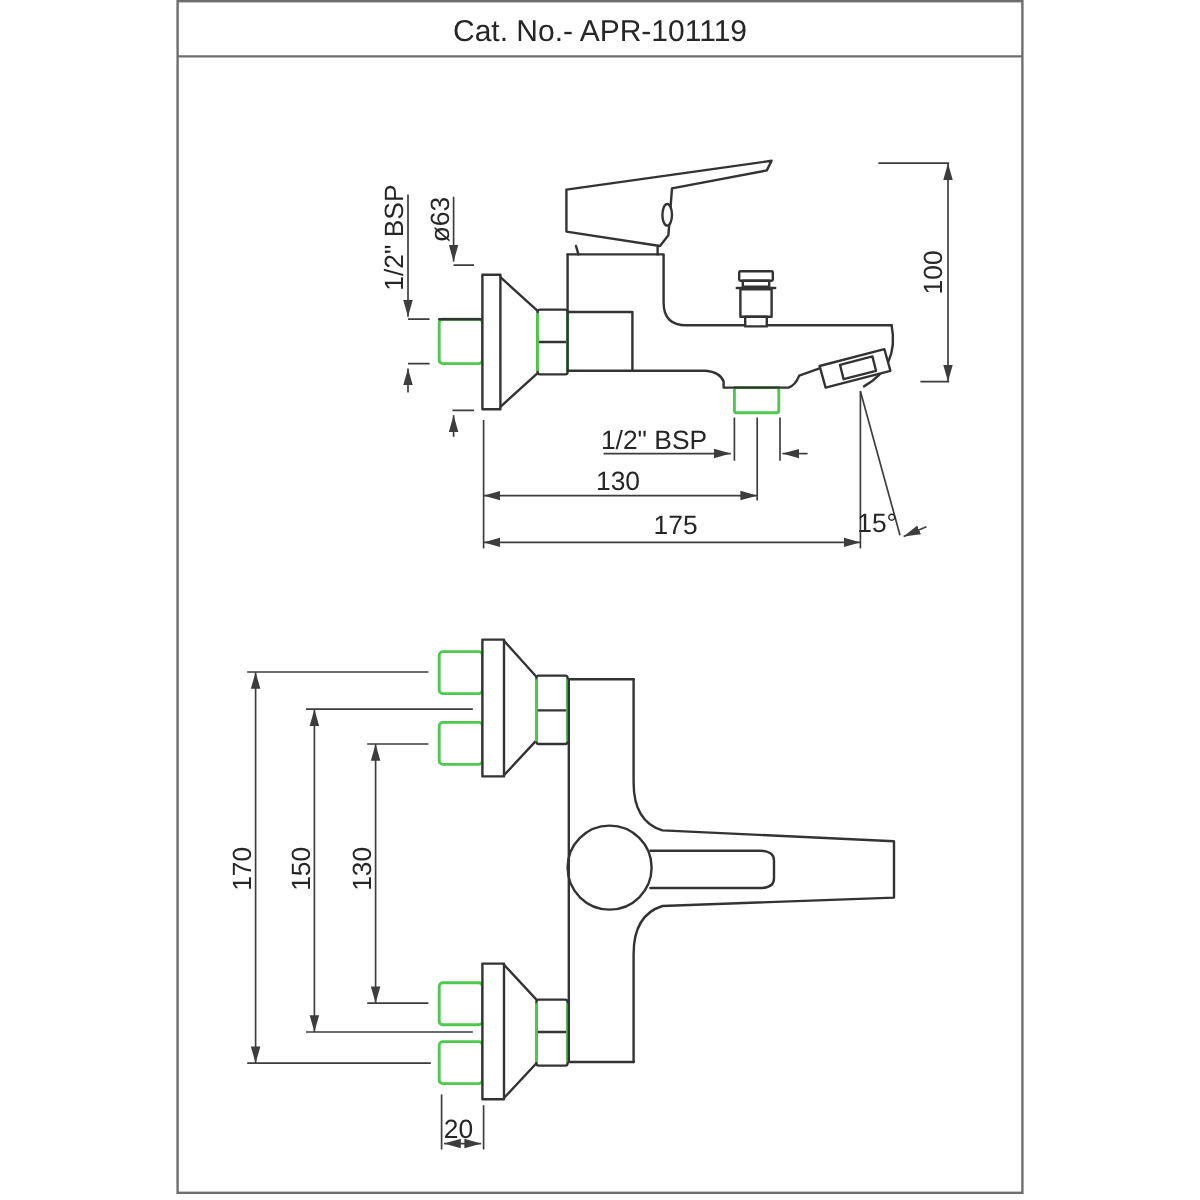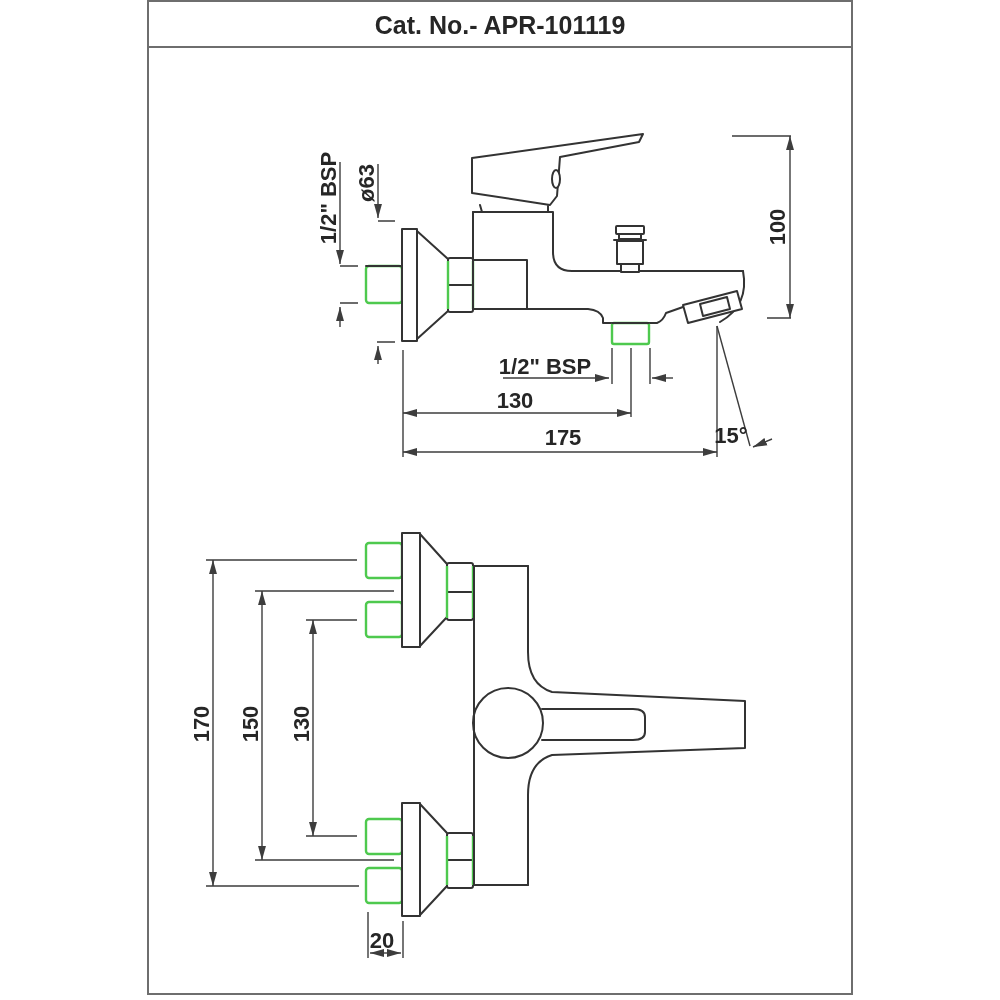--- a/index.html
+++ b/index.html
@@ -1,16 +1,16 @@
 <!DOCTYPE html>
 <html><head>
 <meta charset="utf-8">
 <style>
   html,body{margin:0;padding:0;background:#ffffff;width:1000px;height:1000px;}
-  .page{position:relative;width:904px;height:1000px;font-family:"Liberation Sans",sans-serif;font-weight:bold;}
+  .page{position:relative;width:904px;height:1000px;font-family:"Liberation Sans",sans-serif;}
   svg{position:absolute;left:0;top:0;}
   .ln{stroke:#333333;stroke-width:2;fill:none;stroke-linejoin:round;stroke-linecap:round;}
   .lnf{stroke:#333333;stroke-width:2;fill:#ffffff;stroke-linejoin:round;}
   .grn{stroke:#4ec94e;stroke-width:2.4;fill:#ffffff;stroke-linejoin:round;}
   .grnl{stroke:#4ec94e;stroke-width:2.4;fill:none;}
   .dim{stroke:#3d3d3d;stroke-width:1.4;fill:none;}
   .frame{stroke:#6e6e6e;stroke-width:2;fill:none;}
   text{fill:#262626;font-family:"Liberation Sans",sans-serif;}
   .dimtxt{font-size:22px;}
   .titletxt{font-size:25px;}

